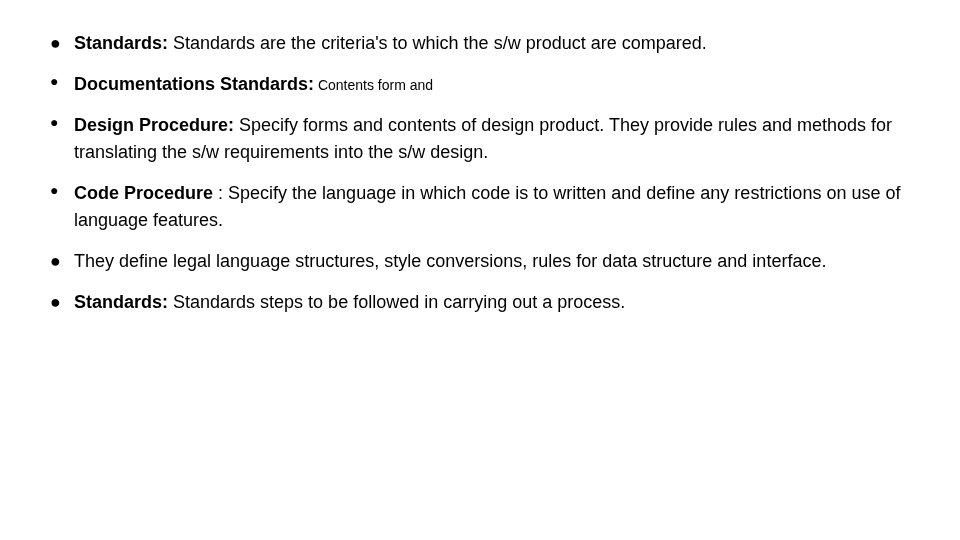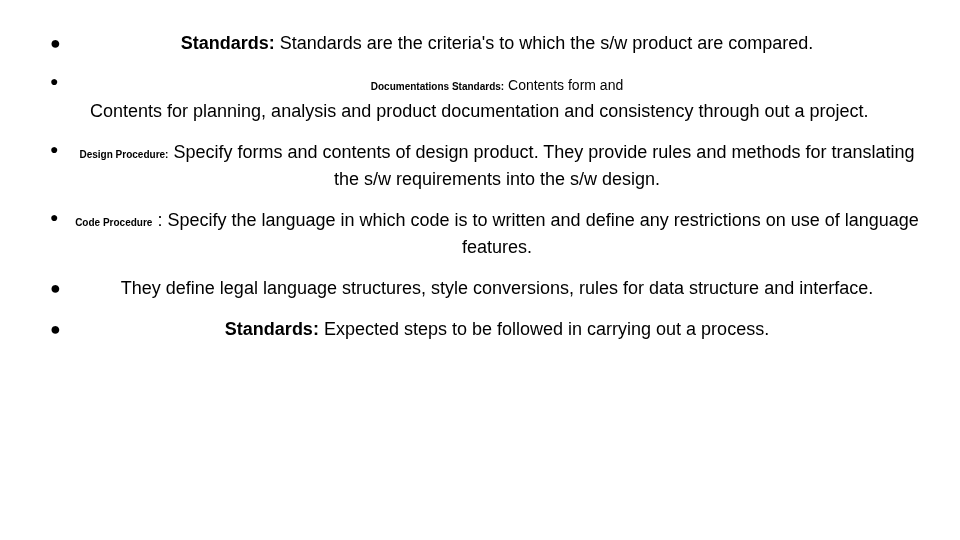--- a/index.html
+++ b/index.html
@@ -34,30 +34,29 @@
     }
 
     .bullet {
       min-width: 20px;
       margin-right: 4px;
       font-size: 18px;
     }
 
     .text-content {
       flex: 1;
-      text-align: center;
     }
 
     .bold {
       font-weight: bold;
     }
 
     .small-bold {
       font-weight: bold;
-      font-size: 10px;
+      font-size: 18px;
     }
 
     .small-text {
       font-size: 14px;
     }
 
     .indent {
       padding-left: 20px;
     }
   </style>
@@ -73,23 +72,20 @@
     </span>
   </div>
 
   <div style="margin-top: 4px;">
     <div class="bullet-item">
       <span class="bullet small-text">●</span>
       <span class="text-content">
         <span class="small-bold">Documentations Standards:</span><span class="small-text"> Contents form and</span>
       </span>
     </div>
-    <div class="indent" style="font-size:18px; line-height:1.5; padding-left: 40px;">
-      Contents for planning, analysis and product documentation and consistency through out a project.
-    </div>
   </div>
 
   <div class="bullet-item" style="margin-top: 4px;">
     <span class="bullet small-text">●</span>
     <span class="text-content">
       <span class="small-bold">Design Procedure:</span><span style="font-size:18px;"> Specify forms and contents of design product. They provide rules and methods for translating the s/w requirements into the s/w design.</span>
     </span>
   </div>
 
   <div class="bullet-item" style="margin-top: 4px;">
@@ -102,17 +98,17 @@
   <div class="bullet-item" style="margin-top: 4px;">
     <span class="bullet">●</span>
     <span class="text-content">
       They define legal language structures, style conversions, rules for data structure and interface.
     </span>
   </div>
 
   <div class="bullet-item" style="margin-top: 4px;">
     <span class="bullet">●</span>
     <span class="text-content">
-      <span class="bold">Standards:</span><span> Expected steps to be followed in carrying out a process.</span>
+      <span class="bold">Standards:</span><span> Standards steps to be followed in carrying out a process.</span>
     </span>
   </div>
 
 </div>
 
 </body></html>

